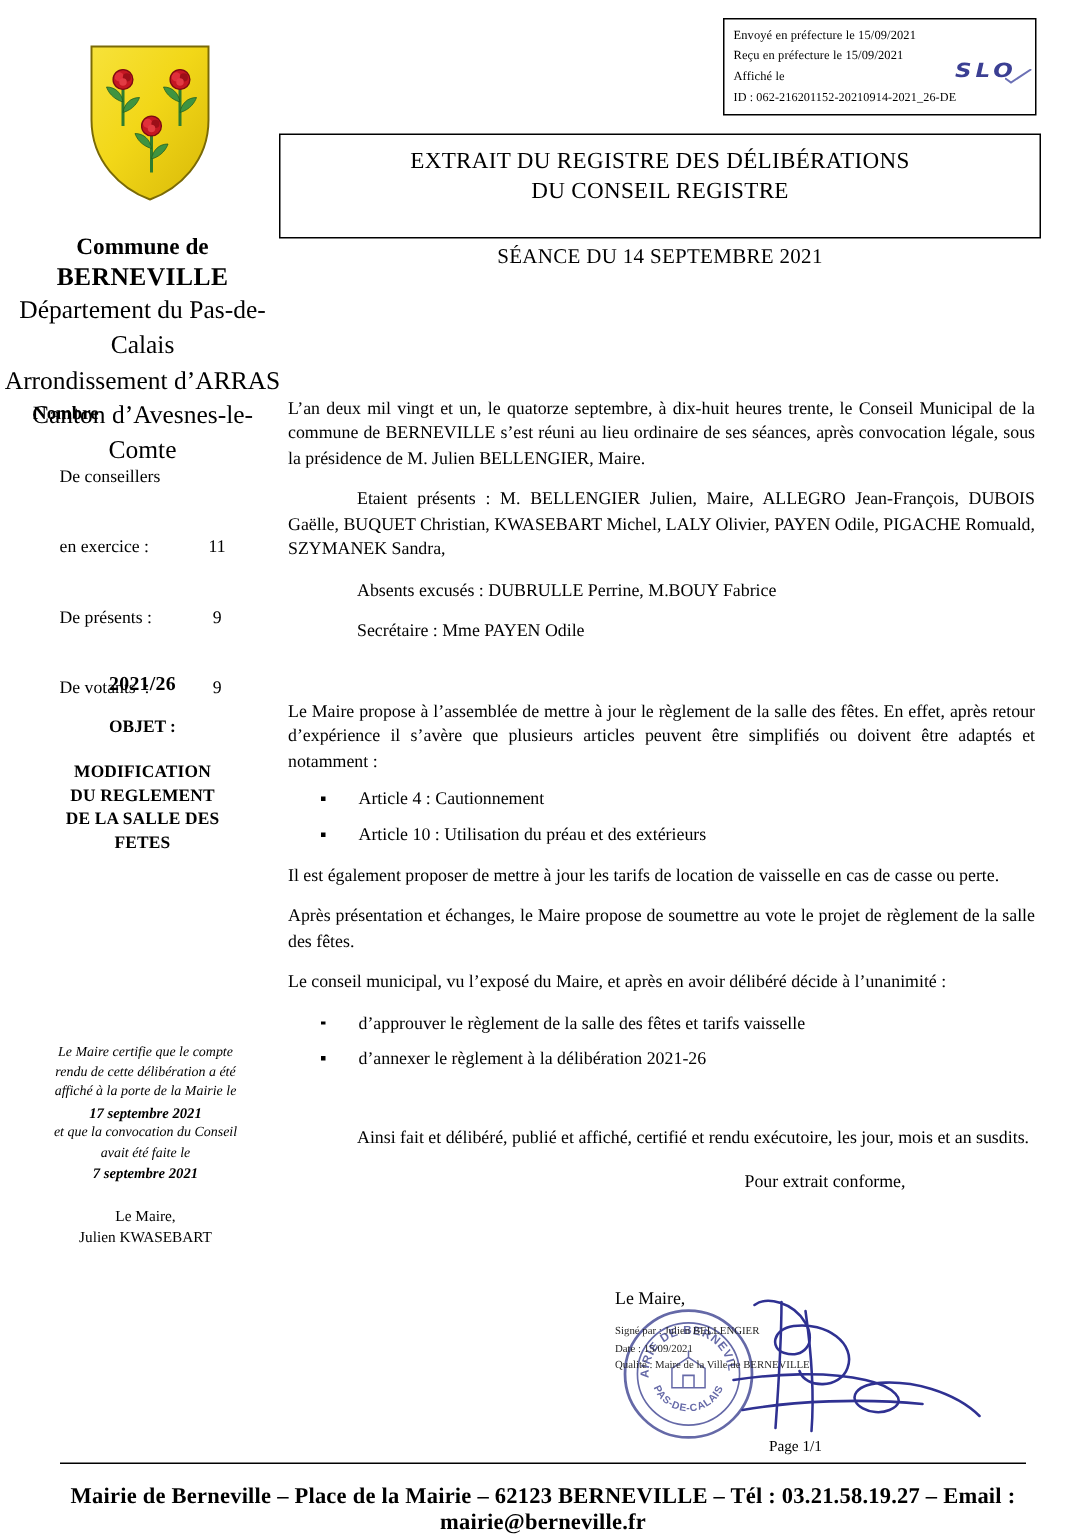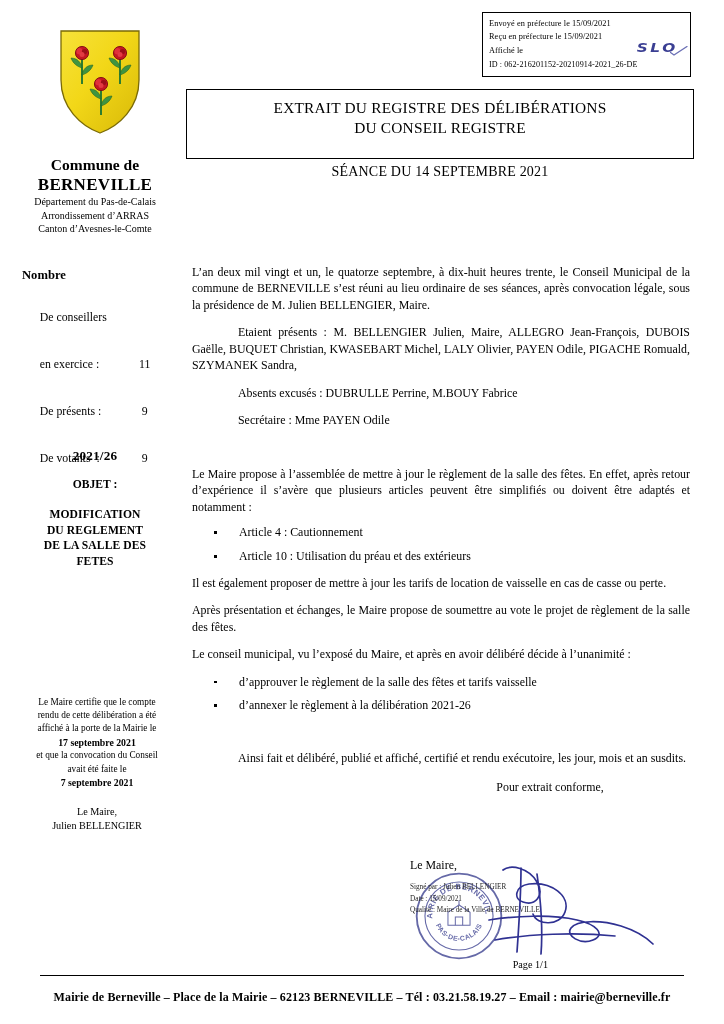--- a/index.html
+++ b/index.html
@@ -86,21 +86,21 @@
     font-weight: bold;
     line-height: 1.24;
   }
   .commune-name {
     font-size: 17px;
     font-weight: bold;
     line-height: 1.24;
     letter-spacing: 0.3px;
   }
   .commune-sub {
-    font-size: 10px;
+    font-size: 17px;
     line-height: 1.36;
   }
 
   
   .nombre-block {
     position: absolute;
     left: 22px;
     top: 268px;
     width: 170px;
   }
@@ -145,20 +145,21 @@
 
   
   .certif-block {
     position: absolute;
     left: 8px;
     top: 696px;
     width: 178px;
     text-align: center;
     font-size: 9.3px;
     line-height: 1.42;
+    font-style: italic;
   }
   .certif-block .bold { font-weight: bold; font-size: 9.8px; }
 
   .maire-sign-left {
     position: absolute;
     left: 8px;
     top: 805px;
     width: 178px;
     text-align: center;
     font-size: 10.2px;
@@ -295,21 +296,21 @@
     top: 975px;
     width: 644px;
     border-top: 1.1px solid #000;
   }
   .footer-text {
     position: absolute;
     left: 40px;
     top: 990px;
     width: 644px;
     text-align: center;
-    font-size: 12px;
+    font-size: 15px;
     font-weight: bold;
     letter-spacing: 0.01em;
   }
 </style>
 </head>
 <body>
 
 <div class="page">
 
   <div class="prefecture-box">
@@ -390,21 +391,21 @@
     <div>rendu de cette délibération a été</div>
     <div>affiché à la porte de la Mairie le</div>
     <div class="bold">17 septembre 2021</div>
     <div>et que la convocation du Conseil</div>
     <div>avait été faite le</div>
     <div class="bold">7 septembre 2021</div>
   </div>
 
   <div class="maire-sign-left">
     <div>Le Maire,</div>
-    <div>Julien BELLENGIER</div>
+    <div>Julien KWASEBART</div>
   </div>
 
   <div class="title-box">
     <div class="title-line">EXTRAIT DU REGISTRE DES DÉLIBÉRATIONS</div>
     <div class="title-line">DU CONSEIL REGISTRE</div>
   </div>
 
   <div class="seance">SÉANCE DU 14 SEPTEMBRE 2021</div>
 
   <div class="body-col">

